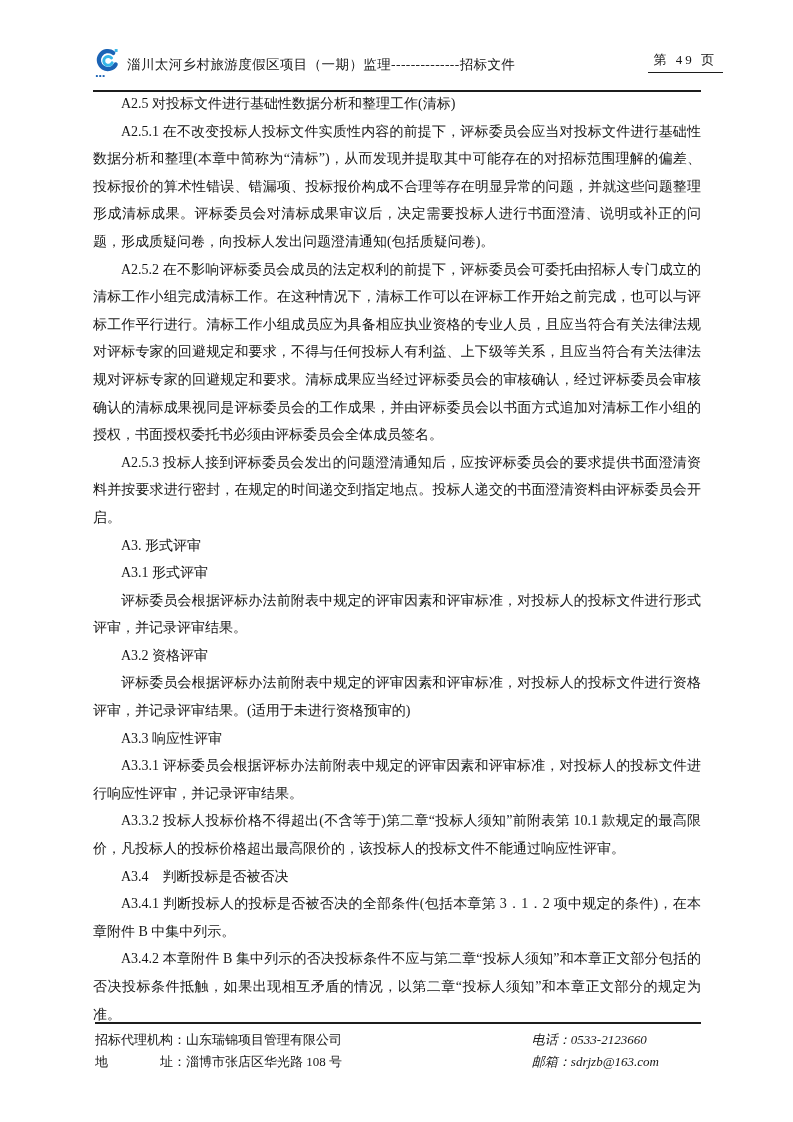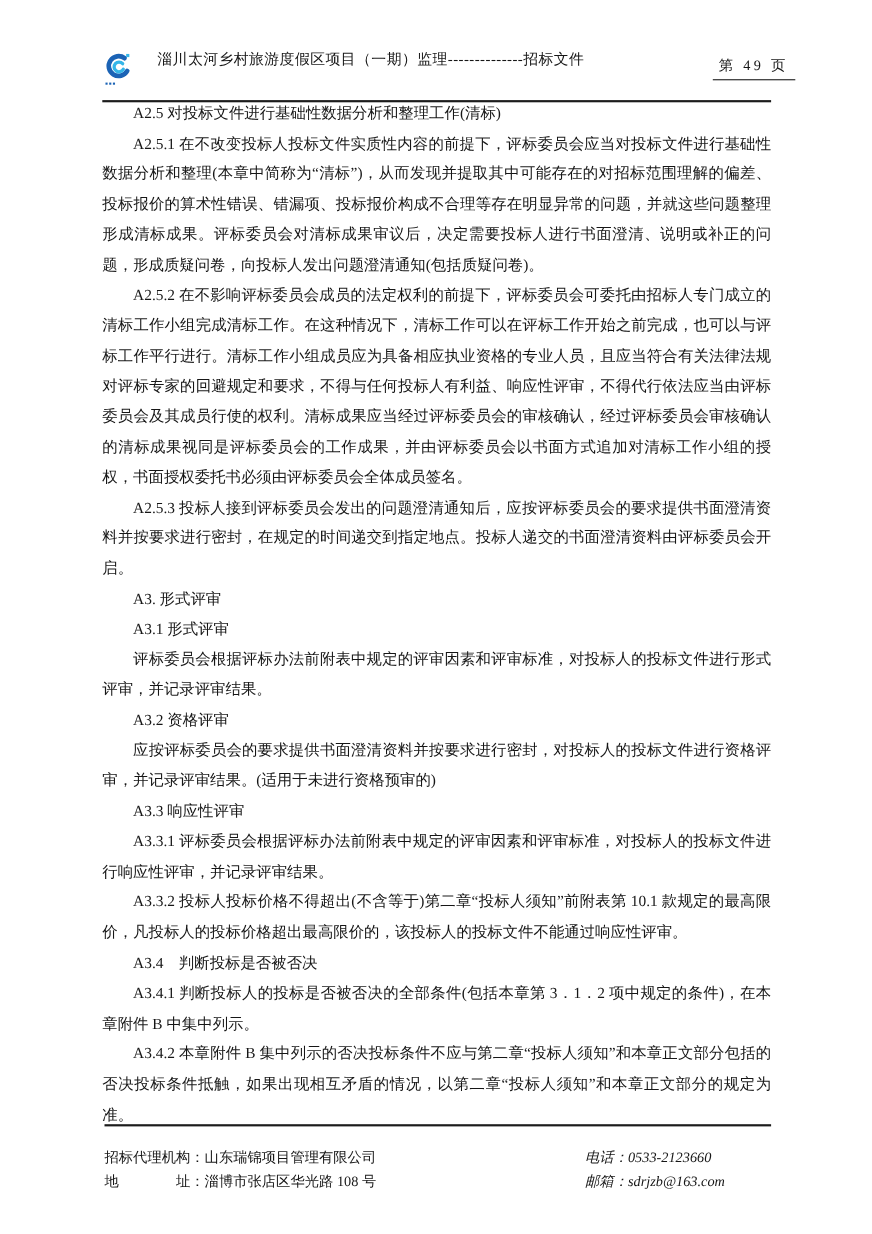--- a/index.html
+++ b/index.html
@@ -18,22 +18,22 @@
 
   
   .header {
     position: absolute;
     left: 93px; right: 92px; top: 46px;
     border-bottom: 2.5px solid #1c1c1c;
     padding-bottom: 5px;
   }
   .header-inner {
     display: flex;
-    align-items: flex-start;
-    gap: 23px;
+    align-items: center;
+    gap: 7px;
   }
   .logo { width: 27px; height: 35px; flex: 0 0 auto; }
   .header-title {
     font-size: 13.5px;
     line-height: 16px;
     letter-spacing: 0.4px;
     white-space: nowrap;
     padding-bottom: 1px;
   }
   .pagenum {
@@ -58,21 +58,21 @@
   .body-text p {
     margin: 0;
     text-indent: 2em;
   }
 
   
   .footer {
     position: absolute;
     left: 95px; right: 92px; top: 1022px;
     border-top: 2px solid #1c1c1c;
-    padding-top: 17px;
+    padding-top: 5px;
     font-size: 13px;
   }
   .footer-cols {
     display: flex;
     justify-content: space-between;
   }
   .footer-left, .footer-right { line-height: 22px; white-space: nowrap; }
   .footer-right { margin-right: 42px; font-style: italic; }
 </style>
 </head>
@@ -95,27 +95,27 @@
         </svg>
       </span>
       <span class="header-title">淄川太河乡村旅游度假区项目（一期）监理--------------招标文件</span>
     </div>
     <span class="pagenum">第 49 页</span>
   </div>
 
   <div class="body-text">
       <p>A2.5 对投标文件进行基础性数据分析和整理工作(清标)</p>
       <p>A2.5.1 在不改变投标人投标文件实质性内容的前提下，评标委员会应当对投标文件进行基础性数据分析和整理(本章中简称为“清标”)，从而发现并提取其中可能存在的对招标范围理解的偏差、投标报价的算术性错误、错漏项、投标报价构成不合理等存在明显异常的问题，并就这些问题整理形成清标成果。评标委员会对清标成果审议后，决定需要投标人进行书面澄清、说明或补正的问题，形成质疑问卷，向投标人发出问题澄清通知(包括质疑问卷)。</p>
-      <p>A2.5.2 在不影响评标委员会成员的法定权利的前提下，评标委员会可委托由招标人专门成立的清标工作小组完成清标工作。在这种情况下，清标工作可以在评标工作开始之前完成，也可以与评标工作平行进行。清标工作小组成员应为具备相应执业资格的专业人员，且应当符合有关法律法规对评标专家的回避规定和要求，不得与任何投标人有利益、响应性评审，不得代行依法应当由评标委员会及其成员行使的权利。清标成果应当经过评标委员会的审核确认，经过评标委员会审核确认的清标成果视同是评标委员会的工作成果，并由评标委员会以书面方式追加对清标工作小组的授权，书面授权委托书必须由评标委员会全体成员签名。</p>
+      <p>A2.5.2 在不影响评标委员会成员的法定权利的前提下，评标委员会可委托由招标人专门成立的清标工作小组完成清标工作。在这种情况下，清标工作可以在评标工作开始之前完成，也可以与评标工作平行进行。清标工作小组成员应为具备相应执业资格的专业人员，且应当符合有关法律法规对评标专家的回避规定和要求，不得与任何投标人有利益、上下级等关系，且应当符合有关法律法规对评标专家的回避规定和要求。清标成果应当经过评标委员会的审核确认，经过评标委员会审核确认的清标成果视同是评标委员会的工作成果，并由评标委员会以书面方式追加对清标工作小组的授权，书面授权委托书必须由评标委员会全体成员签名。</p>
       <p>A2.5.3 投标人接到评标委员会发出的问题澄清通知后，应按评标委员会的要求提供书面澄清资料并按要求进行密封，在规定的时间递交到指定地点。投标人递交的书面澄清资料由评标委员会开启。</p>
       <p>A3. 形式评审</p>
       <p>A3.1 形式评审</p>
       <p>评标委员会根据评标办法前附表中规定的评审因素和评审标准，对投标人的投标文件进行形式评审，并记录评审结果。</p>
       <p>A3.2 资格评审</p>
-      <p>应按评标委员会的要求提供书面澄清资料并按要求进行密封，对投标人的投标文件进行资格评审，并记录评审结果。(适用于未进行资格预审的)</p>
+      <p>评标委员会根据评标办法前附表中规定的评审因素和评审标准，对投标人的投标文件进行资格评审，并记录评审结果。(适用于未进行资格预审的)</p>
       <p>A3.3 响应性评审</p>
       <p>A3.3.1 评标委员会根据评标办法前附表中规定的评审因素和评审标准，对投标人的投标文件进行响应性评审，并记录评审结果。</p>
       <p>A3.3.2 投标人投标价格不得超出(不含等于)第二章“投标人须知”前附表第 10.1 款规定的最高限价，凡投标人的投标价格超出最高限价的，该投标人的投标文件不能通过响应性评审。</p>
       <p>A3.4　判断投标是否被否决</p>
       <p>A3.4.1 判断投标人的投标是否被否决的全部条件(包括本章第 3．1．2 项中规定的条件)，在本章附件 B 中集中列示。</p>
       <p>A3.4.2 本章附件 B 集中列示的否决投标条件不应与第二章“投标人须知”和本章正文部分包括的否决投标条件抵触，如果出现相互矛盾的情况，以第二章“投标人须知”和本章正文部分的规定为准。</p>
     </div>
 
   <div class="footer">
     <div class="footer-cols">

